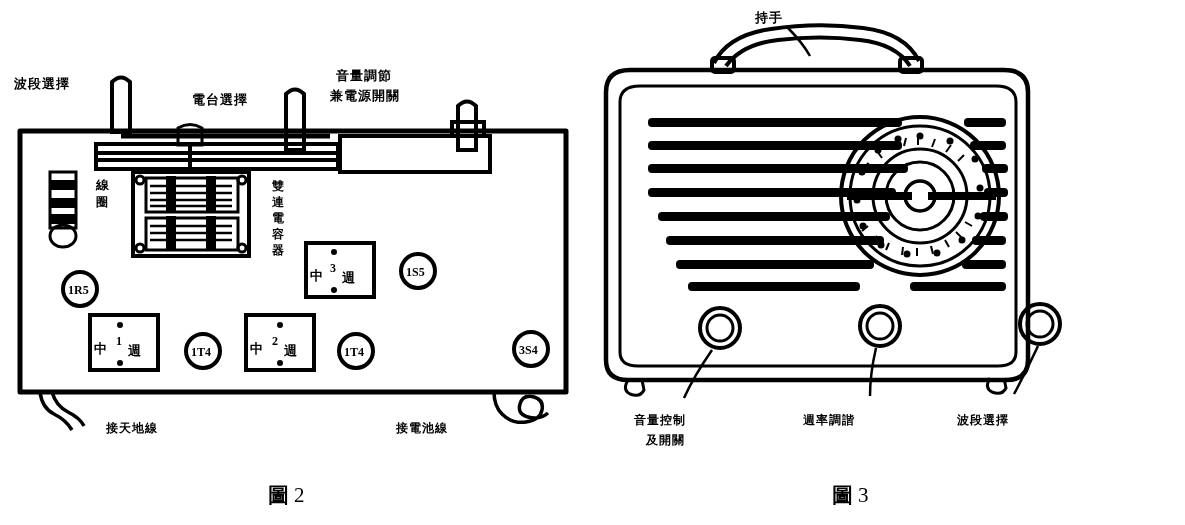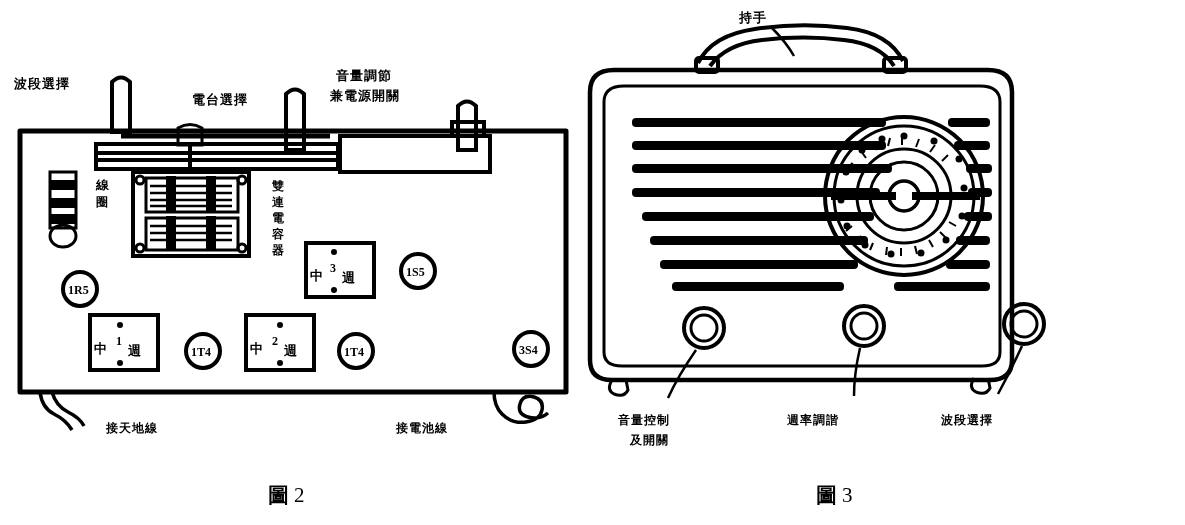--- a/index.html
+++ b/index.html
@@ -1,21 +1,21 @@
 <!DOCTYPE html>
 <html><head>
 <meta charset="utf-8">
 <style>
   html,body{margin:0;padding:0;background:#ffffff;}
   body{width:1185px;height:525px;overflow:hidden;font-family:"DejaVu Sans","Liberation Sans",sans-serif;}
   #page{position:relative;width:1185px;height:525px;background:#ffffff;}
 
   .fig{position:absolute;top:0;height:525px;}
   #fig2{left:0;width:592px;}
-  #fig3{left:576px;width:593px;}
+  #fig3{left:592px;width:593px;}
 
   svg{display:block;}
 
   .cjk{font-family:"DejaVu Sans","Liberation Sans",sans-serif;font-weight:bold;fill:#000;}
   .lbl{font-size:13px;letter-spacing:1px;}
   .lblsm{font-size:12px;letter-spacing:1px;}
   .tube{font-size:12px;font-weight:bold;font-family:"Liberation Serif","DejaVu Serif",serif;fill:#000;}
   .iflbl{font-size:13px;font-weight:bold;}
   .cap{font-size:21px;font-weight:bold;}
   .capnum{font-size:21px;font-family:"Liberation Serif","DejaVu Serif",serif;}

